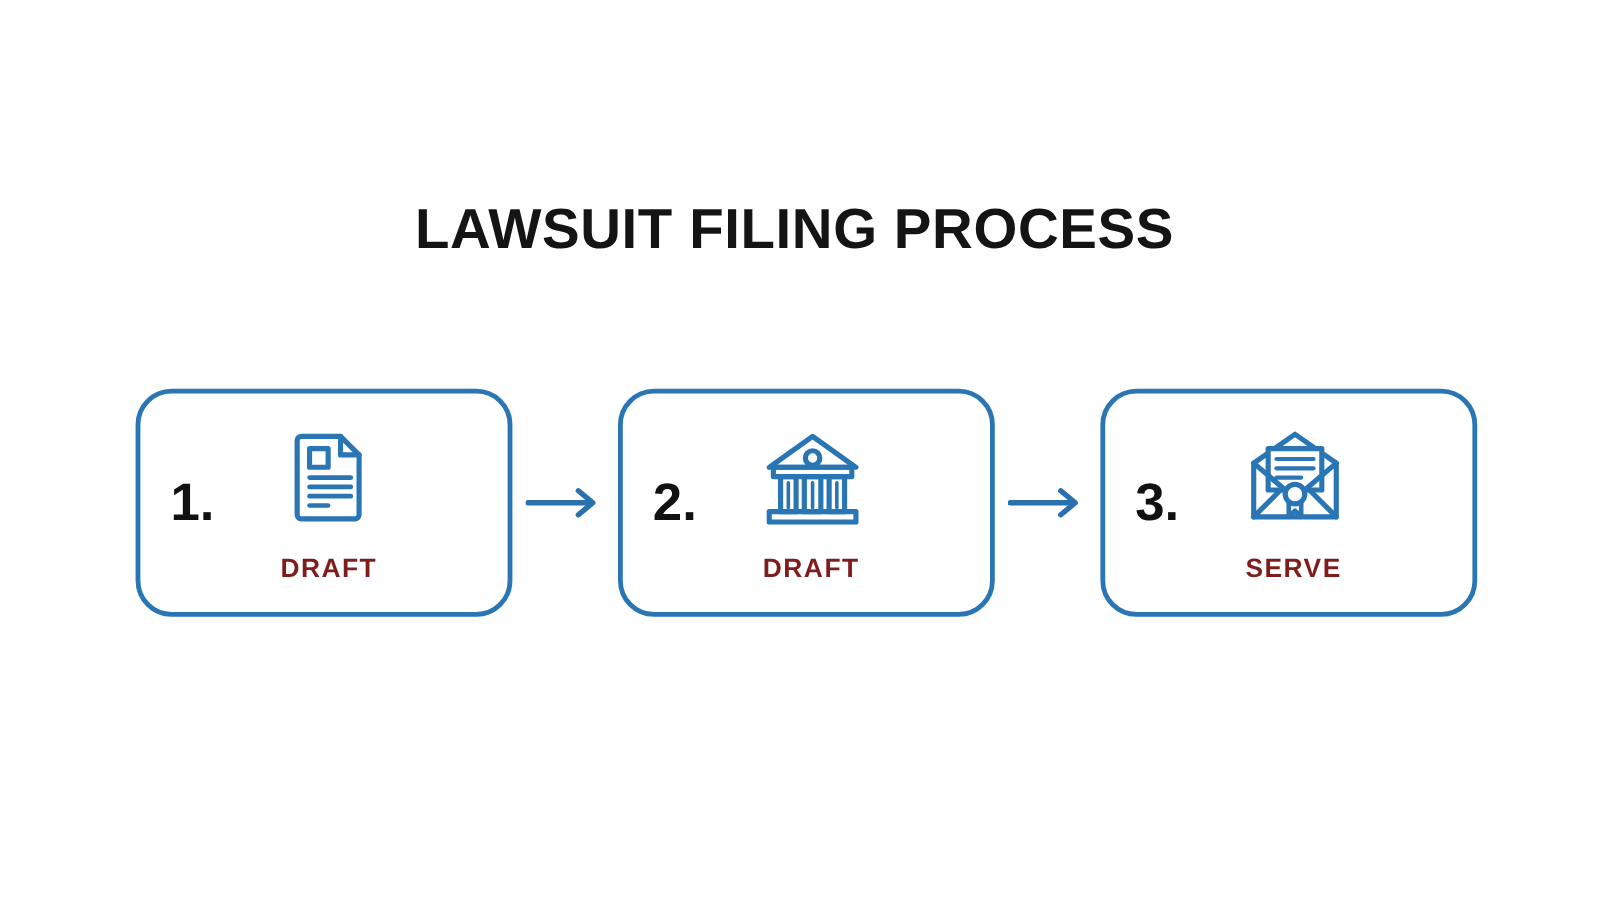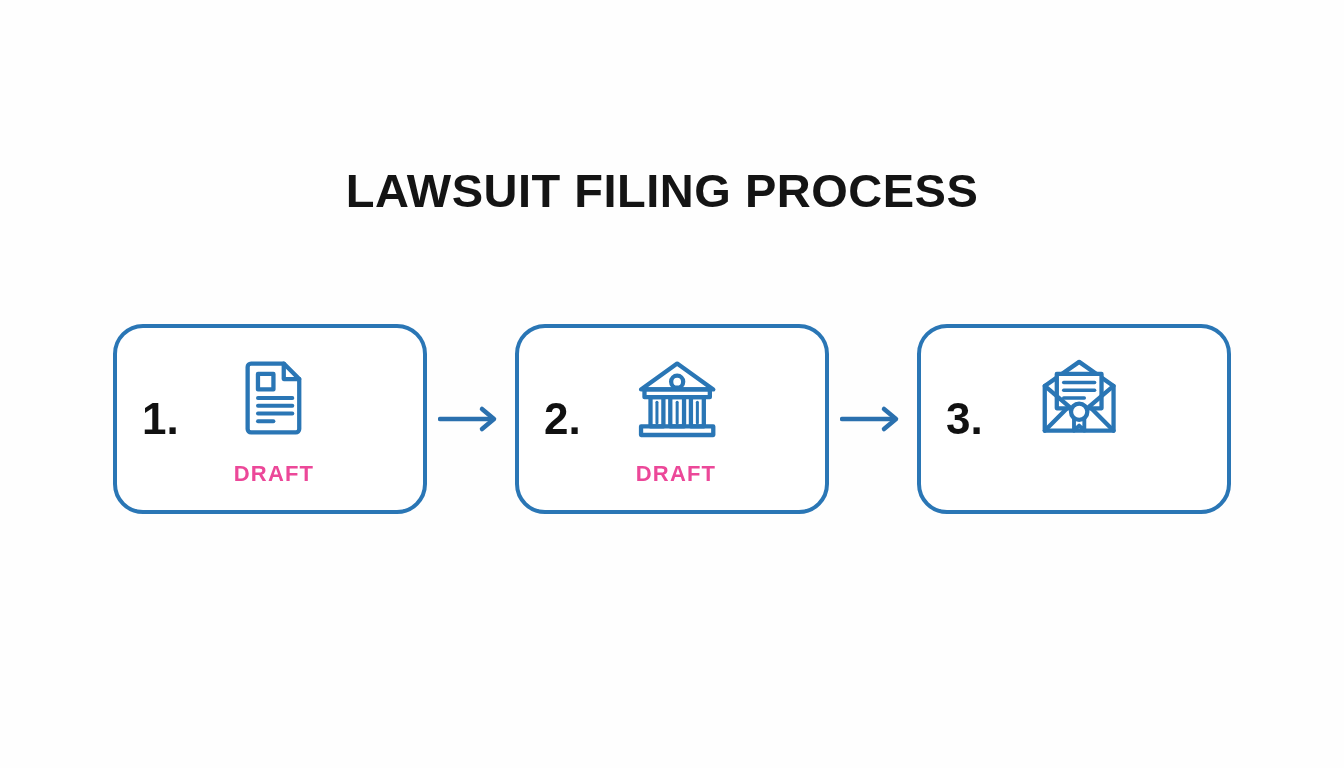--- a/index.html
+++ b/index.html
@@ -83,21 +83,21 @@
 
   .card-label {
     position: absolute;
     left: 0;
     right: 0;
     top: 133px;
     text-align: center;
     font-size: 22px;
     font-weight: bold;
     letter-spacing: 1.2px;
-    color: #ec4899;
+    color: #7f1d1d;
     padding-left: 8px;
     font-family: "Liberation Sans", sans-serif;
   }
 
   
   .arrow {
     flex: 0 0 auto;
     width: 70px;
     height: 32px;
     display: flex;
@@ -197,16 +197,17 @@
           <g fill="none" stroke="#2a76b5" stroke-width="5" stroke-linejoin="round" stroke-linecap="round">
             <path d="M10 36 L50 70 L90 36"></path>
             <path d="M10 88 L36 62"></path>
             <path d="M90 88 L64 62"></path>
           </g>
 
           <path d="M44 68 h12 v20 l-6 -6 l-6 6 z" fill="#ffffff" stroke="#2a76b5" stroke-width="4.5" stroke-linejoin="round"></path>
           <circle cx="50" cy="66" r="9.5" fill="#ffffff" stroke="#2a76b5" stroke-width="5"></circle>
         </svg>
       </div>
+      <div class="card-label">SERVE</div>
     </div>
 
   </div>
 </div>
 
 </body></html>

